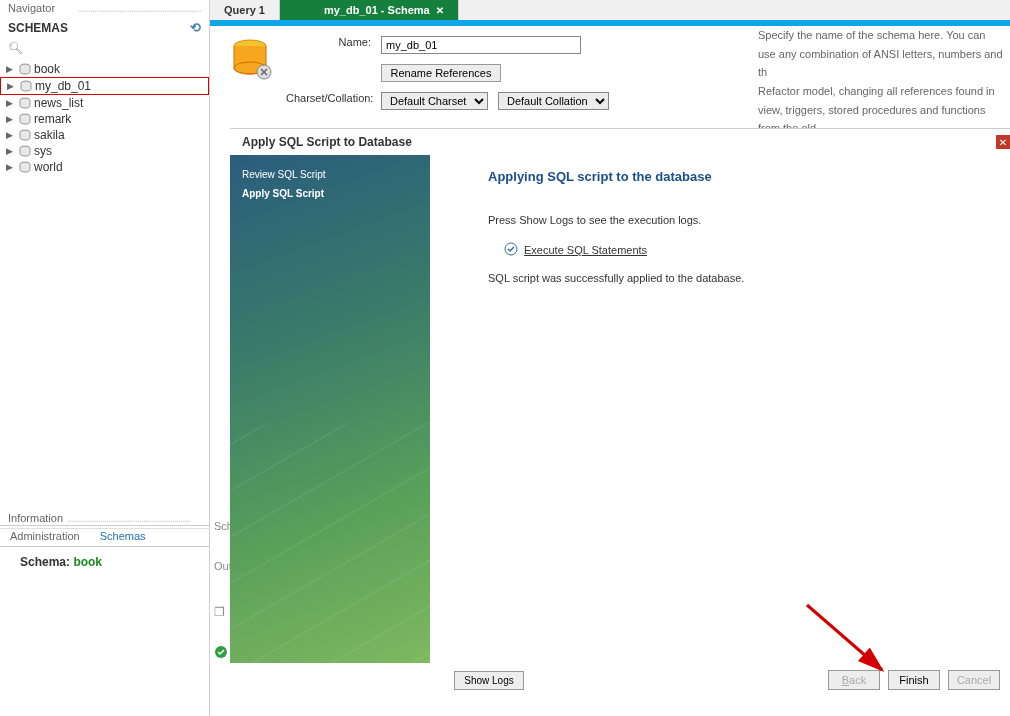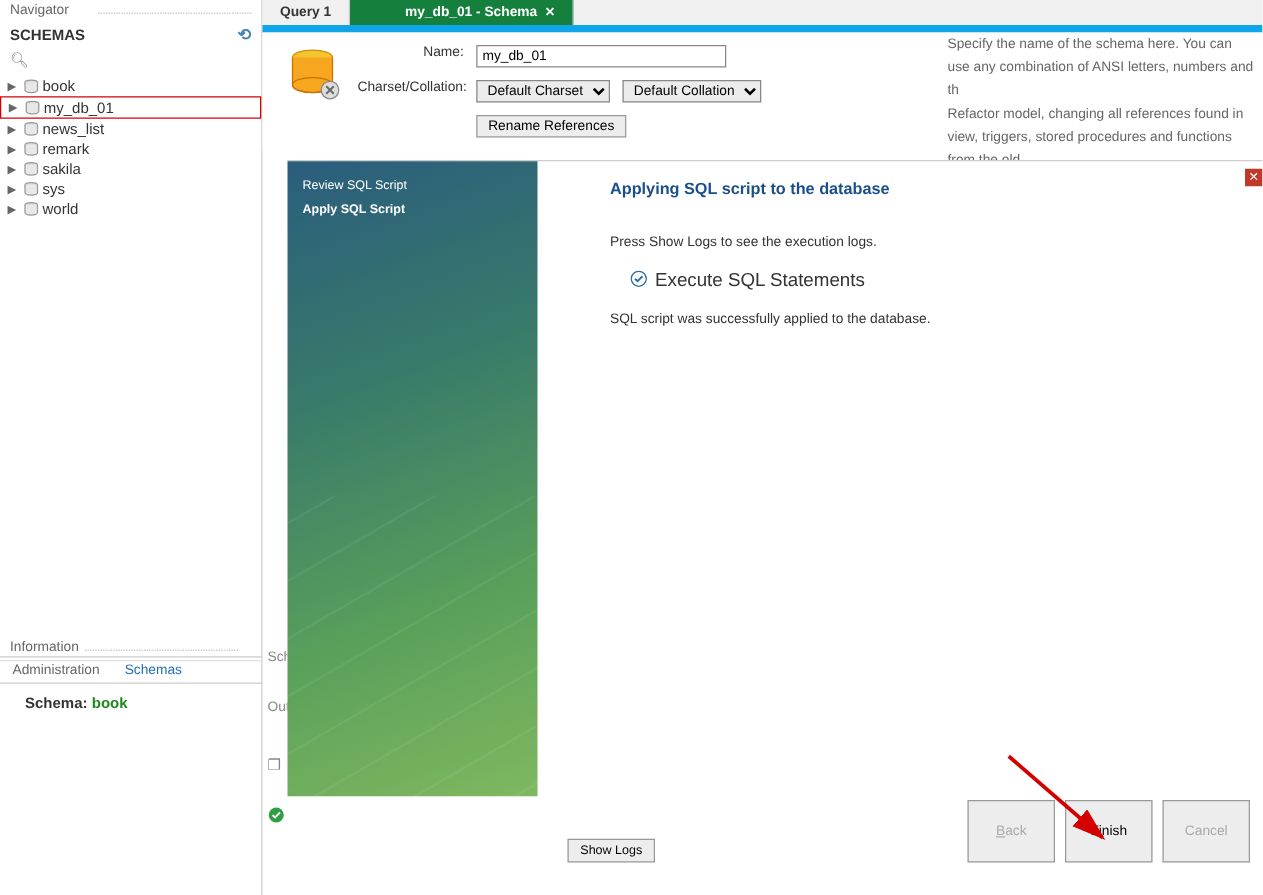--- a/index.html
+++ b/index.html
@@ -49,25 +49,25 @@
 .dialog-title { padding: 6px 12px; font-size: 12px; font-weight: bold; color: #333; display:flex; justify-content:space-between; align-items:center; }
 .close-x { width: 14px; height: 14px; background: #c0392b; color: #fff; font-size: 10px; display: flex; align-items: center; justify-content: center; cursor: pointer; position:absolute; right:0; top:6px;}
 .dialog-body { display: flex; height: 508px; }
 .wizard { width: 200px; background: linear-gradient(160deg, #2a5d7d 0%, #3a7a6a 35%, #5aa05a 70%, #7fb860 100%); color: #fff; padding: 10px 12px; position:relative; overflow:hidden;}
 .wizard::after{content:"";position:absolute;bottom:-60px;left:-40px;right:-40px;height:300px;background:repeating-linear-gradient(-30deg,rgba(255,255,255,0.06) 0 2px,transparent 2px 40px);}
 .wizard div { padding: 4px 0; font-size: 10px; }
 .wizard .active { font-weight: bold; }
 .content { flex: 1; padding: 14px 18px; position: relative; margin-left: 40px; }
 .content h3 { color: #1a4f8a; font-size: 13px; font-weight: bold; margin-bottom: 30px; }
 .content p { font-size: 11px; color: #333; margin-bottom: 4px; }
-.exec-row { display: flex; align-items: flex-start; gap: 6px; margin: 16px 0 16px 16px; font-size: 15px; }
+.exec-row { display: flex; align-items: flex-end; gap: 6px; margin: 16px 0 16px 16px; font-size: 11px; text-decoration: underline; }
 .check-circle { width: 14px; height: 14px; display: inline-block; }
 .dialog-footer { position: absolute; bottom: 10px; left: 218px; right: 10px; display: flex; align-items: center; }
 .dialog-footer .spacer { flex: 1; }
-.dialog-footer button { width: 70px; padding: 18px 0; font-size: 11px; border: 1px solid #999; background: #ededed; cursor: pointer; margin-left: 8px; }
+.dialog-footer button { width: 52px; padding: 3px 0; font-size: 11px; border: 1px solid #999; background: #ededed; cursor: pointer; margin-left: 8px; }
 .dialog-footer button.disabled { color: #aaa; }
 .show-logs { position:absolute; bottom:10px; left:224px; width:70px; padding:3px 0; font-size:10px; border:1px solid #999; background:#ededed; cursor:pointer;}
 
 .arrow-annot { position: absolute; left: 797px; top: 595px; pointer-events: none; }
 
 .left-frags { position: absolute; left: 214px; top: 520px; font-size: 11px; color: #888; }
 .left-frags div { margin-top: 28px; }
 .ok-dot { position:absolute; left:214px; top:645px; width:14px; height:14px; }
 </style>
 </head>
@@ -176,27 +176,27 @@
           <ellipse cx="22" cy="32" rx="16" ry="6" fill="none" stroke="#d07000"></ellipse>
           <circle cx="36" cy="36" r="7" fill="#ddd" stroke="#888"></circle>
           <path d="M33 33l6 6M39 33l-6 6" stroke="#666" stroke-width="1.5"></path>
         </svg>
     </div>
     <div class="form-rows">
       <div class="form-row">
         <label>Name:</label>
         <input type="text" value="my_db_01" style="">
       </div>
+      <div class="form-row" style="padding-left:95px;">
+        <button class="rename-btn">Rename References</button>
+      </div>
       <div class="form-row">
         <label>Charset/Collation:</label>
         <select><option>Default Charset</option></select>
         <select><option>Default Collation</option></select>
-      </div>
-      <div class="form-row" style="padding-left:95px;">
-        <button class="rename-btn">Rename References</button>
       </div>
     </div>
   </div>
   <div class="desc">
     <div>Specify the name of the schema here. You can use any combination of ANSI letters, numbers and th</div>
     <div>Refactor model, changing all references found in view, triggers, stored procedures and functions from the old</div>
     <div style="margin-top:14px">The character set and its collation selected here will be used when no other charset/collation is set fo</div>
   </div>
 </div>
 
@@ -204,20 +204,23 @@
   <span>Sch</span>
   <div>Out</div>
 </div>
 <span style="position:absolute;left:214px;top:605px;color:#888;">❐</span>
 <span class="ok-dot"><svg viewBox="0 0 14 14">
       <circle cx="7" cy="7" r="6" fill="#2ea043"></circle>
       <path d="M4 7l2 2 4-4" stroke="#fff" stroke-width="1.5" fill="none"></path>
     </svg></span>
 
 <div class="dialog">
+  <div class="dialog-title">
+    <span>Apply SQL Script to Database</span>
+  </div>
   <span class="close-x">✕</span>
   <div class="dialog-body">
     <div class="wizard">
       <div>Review SQL Script</div>
       <div class="active">Apply SQL Script</div>
     </div>
     <div class="content">
       <h3>Applying SQL script to the database</h3>
       <p>Press Show Logs to see the execution logs.</p>
       <div class="exec-row">

